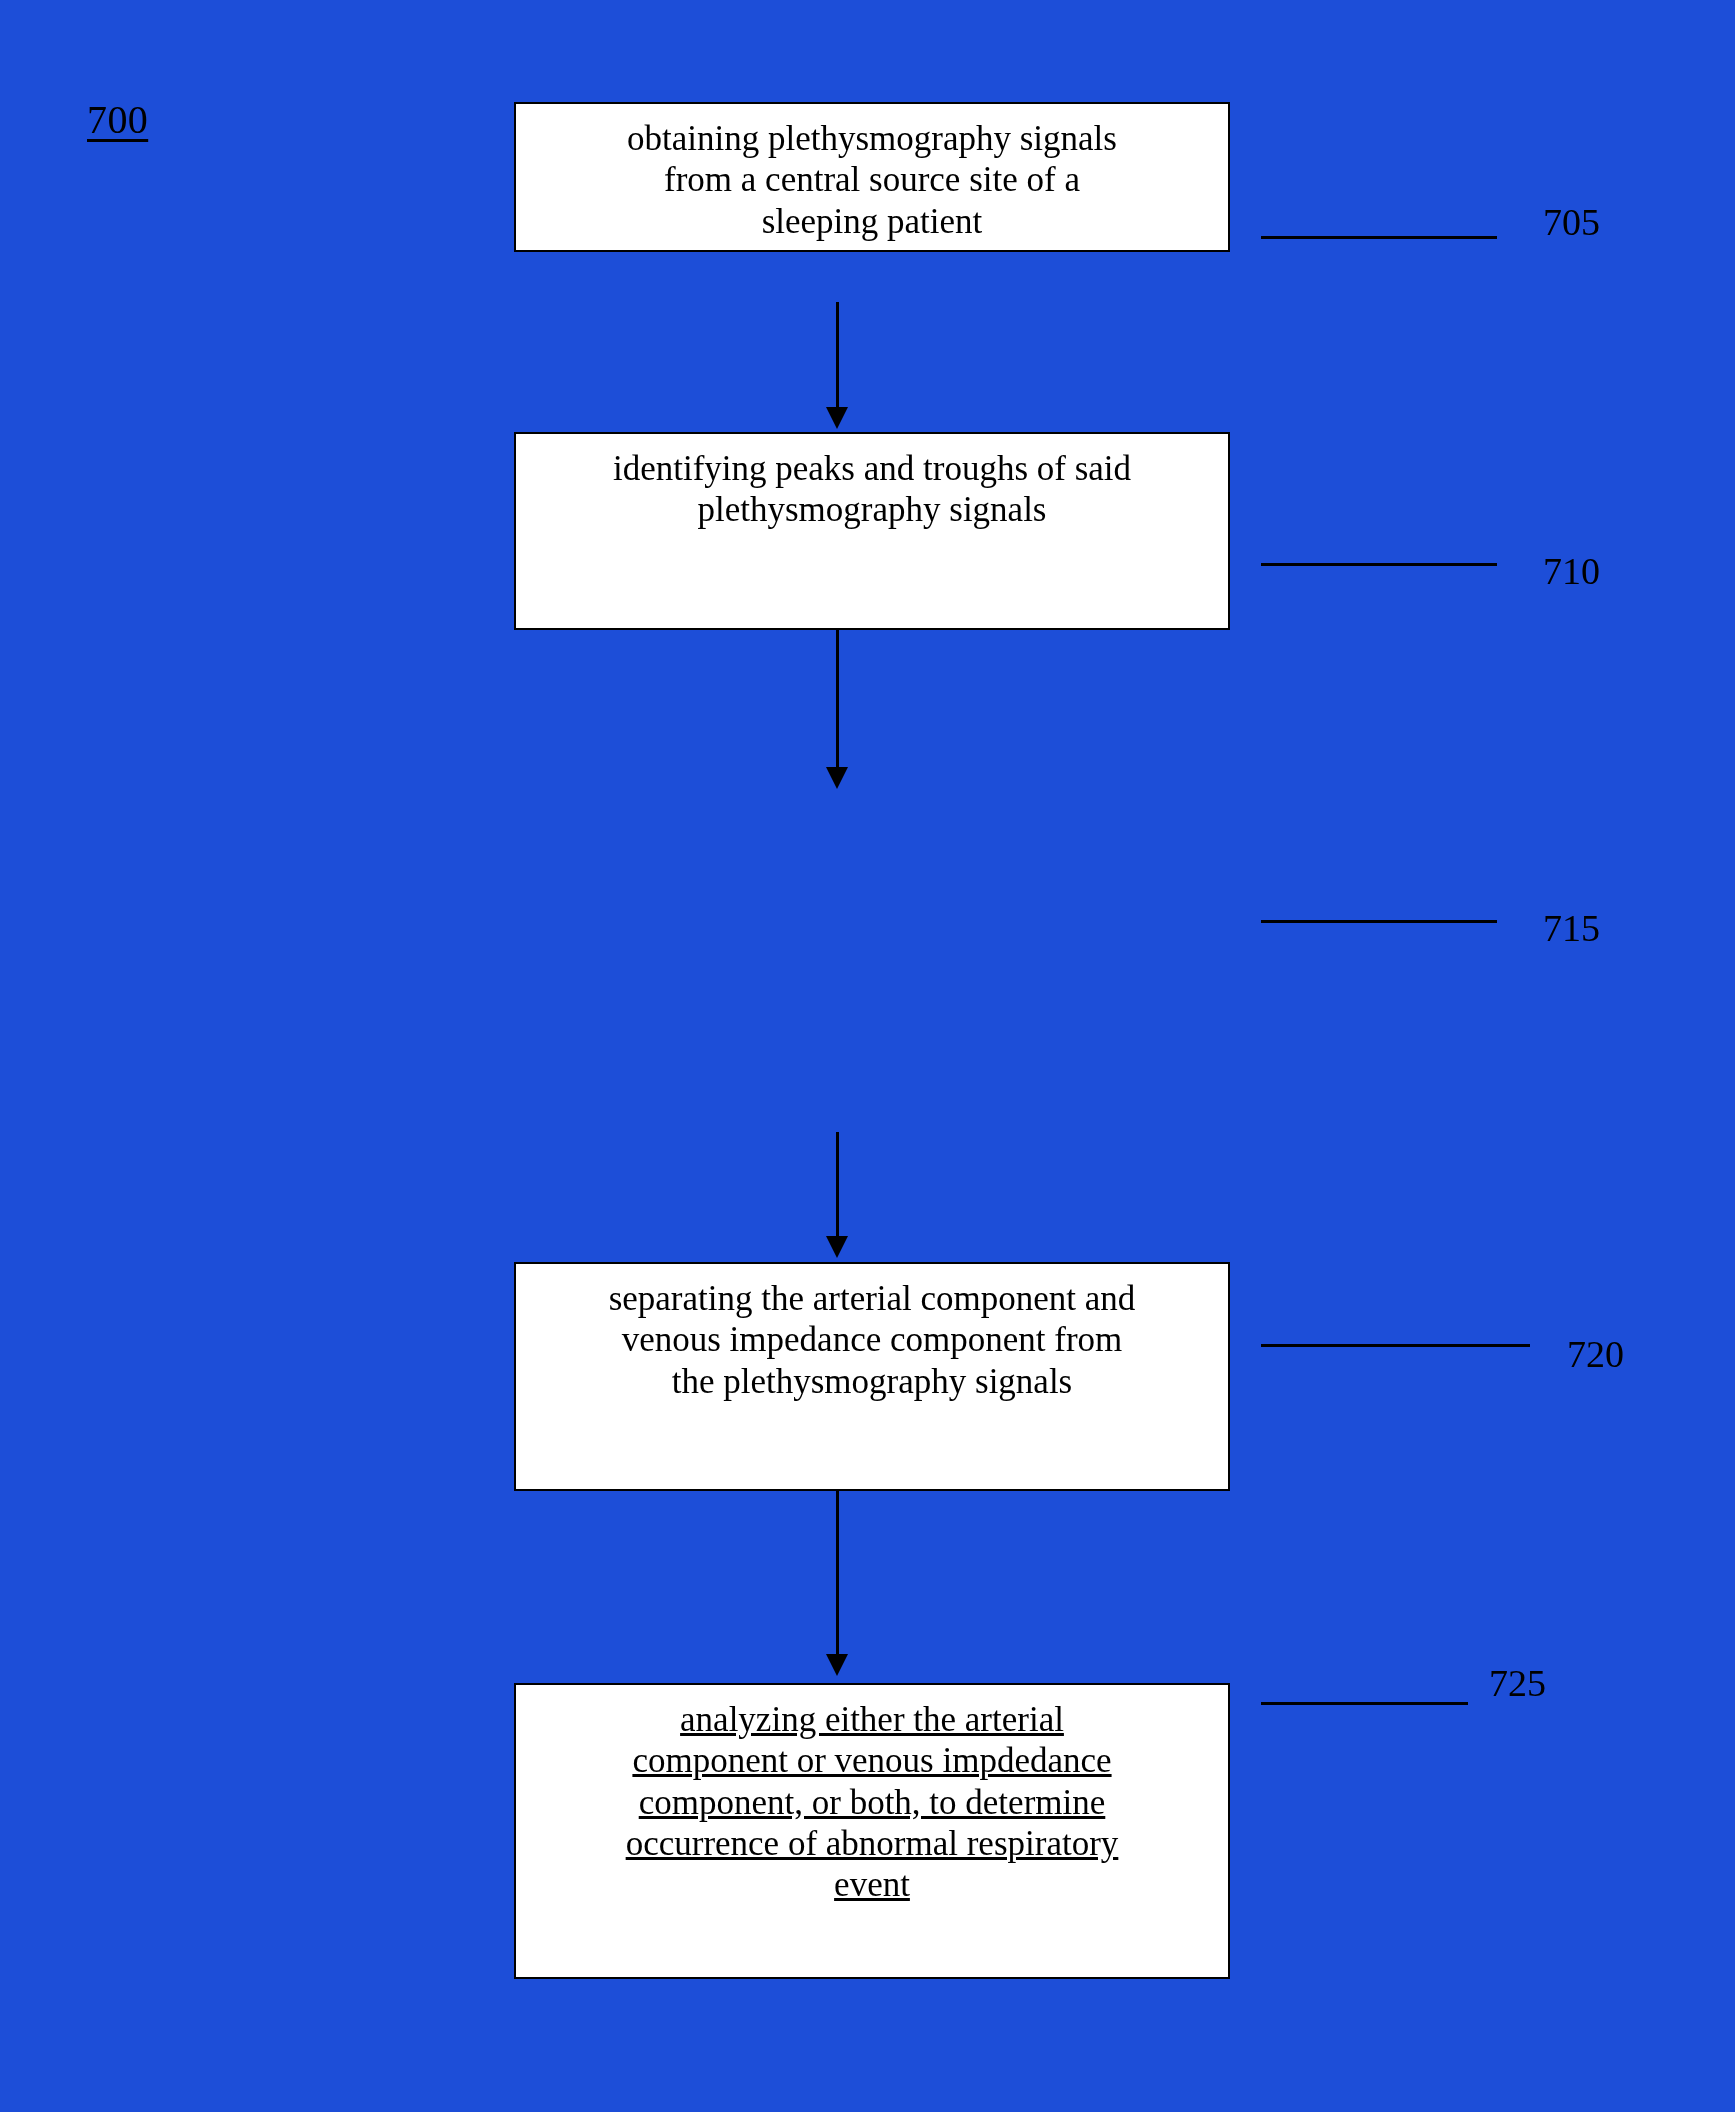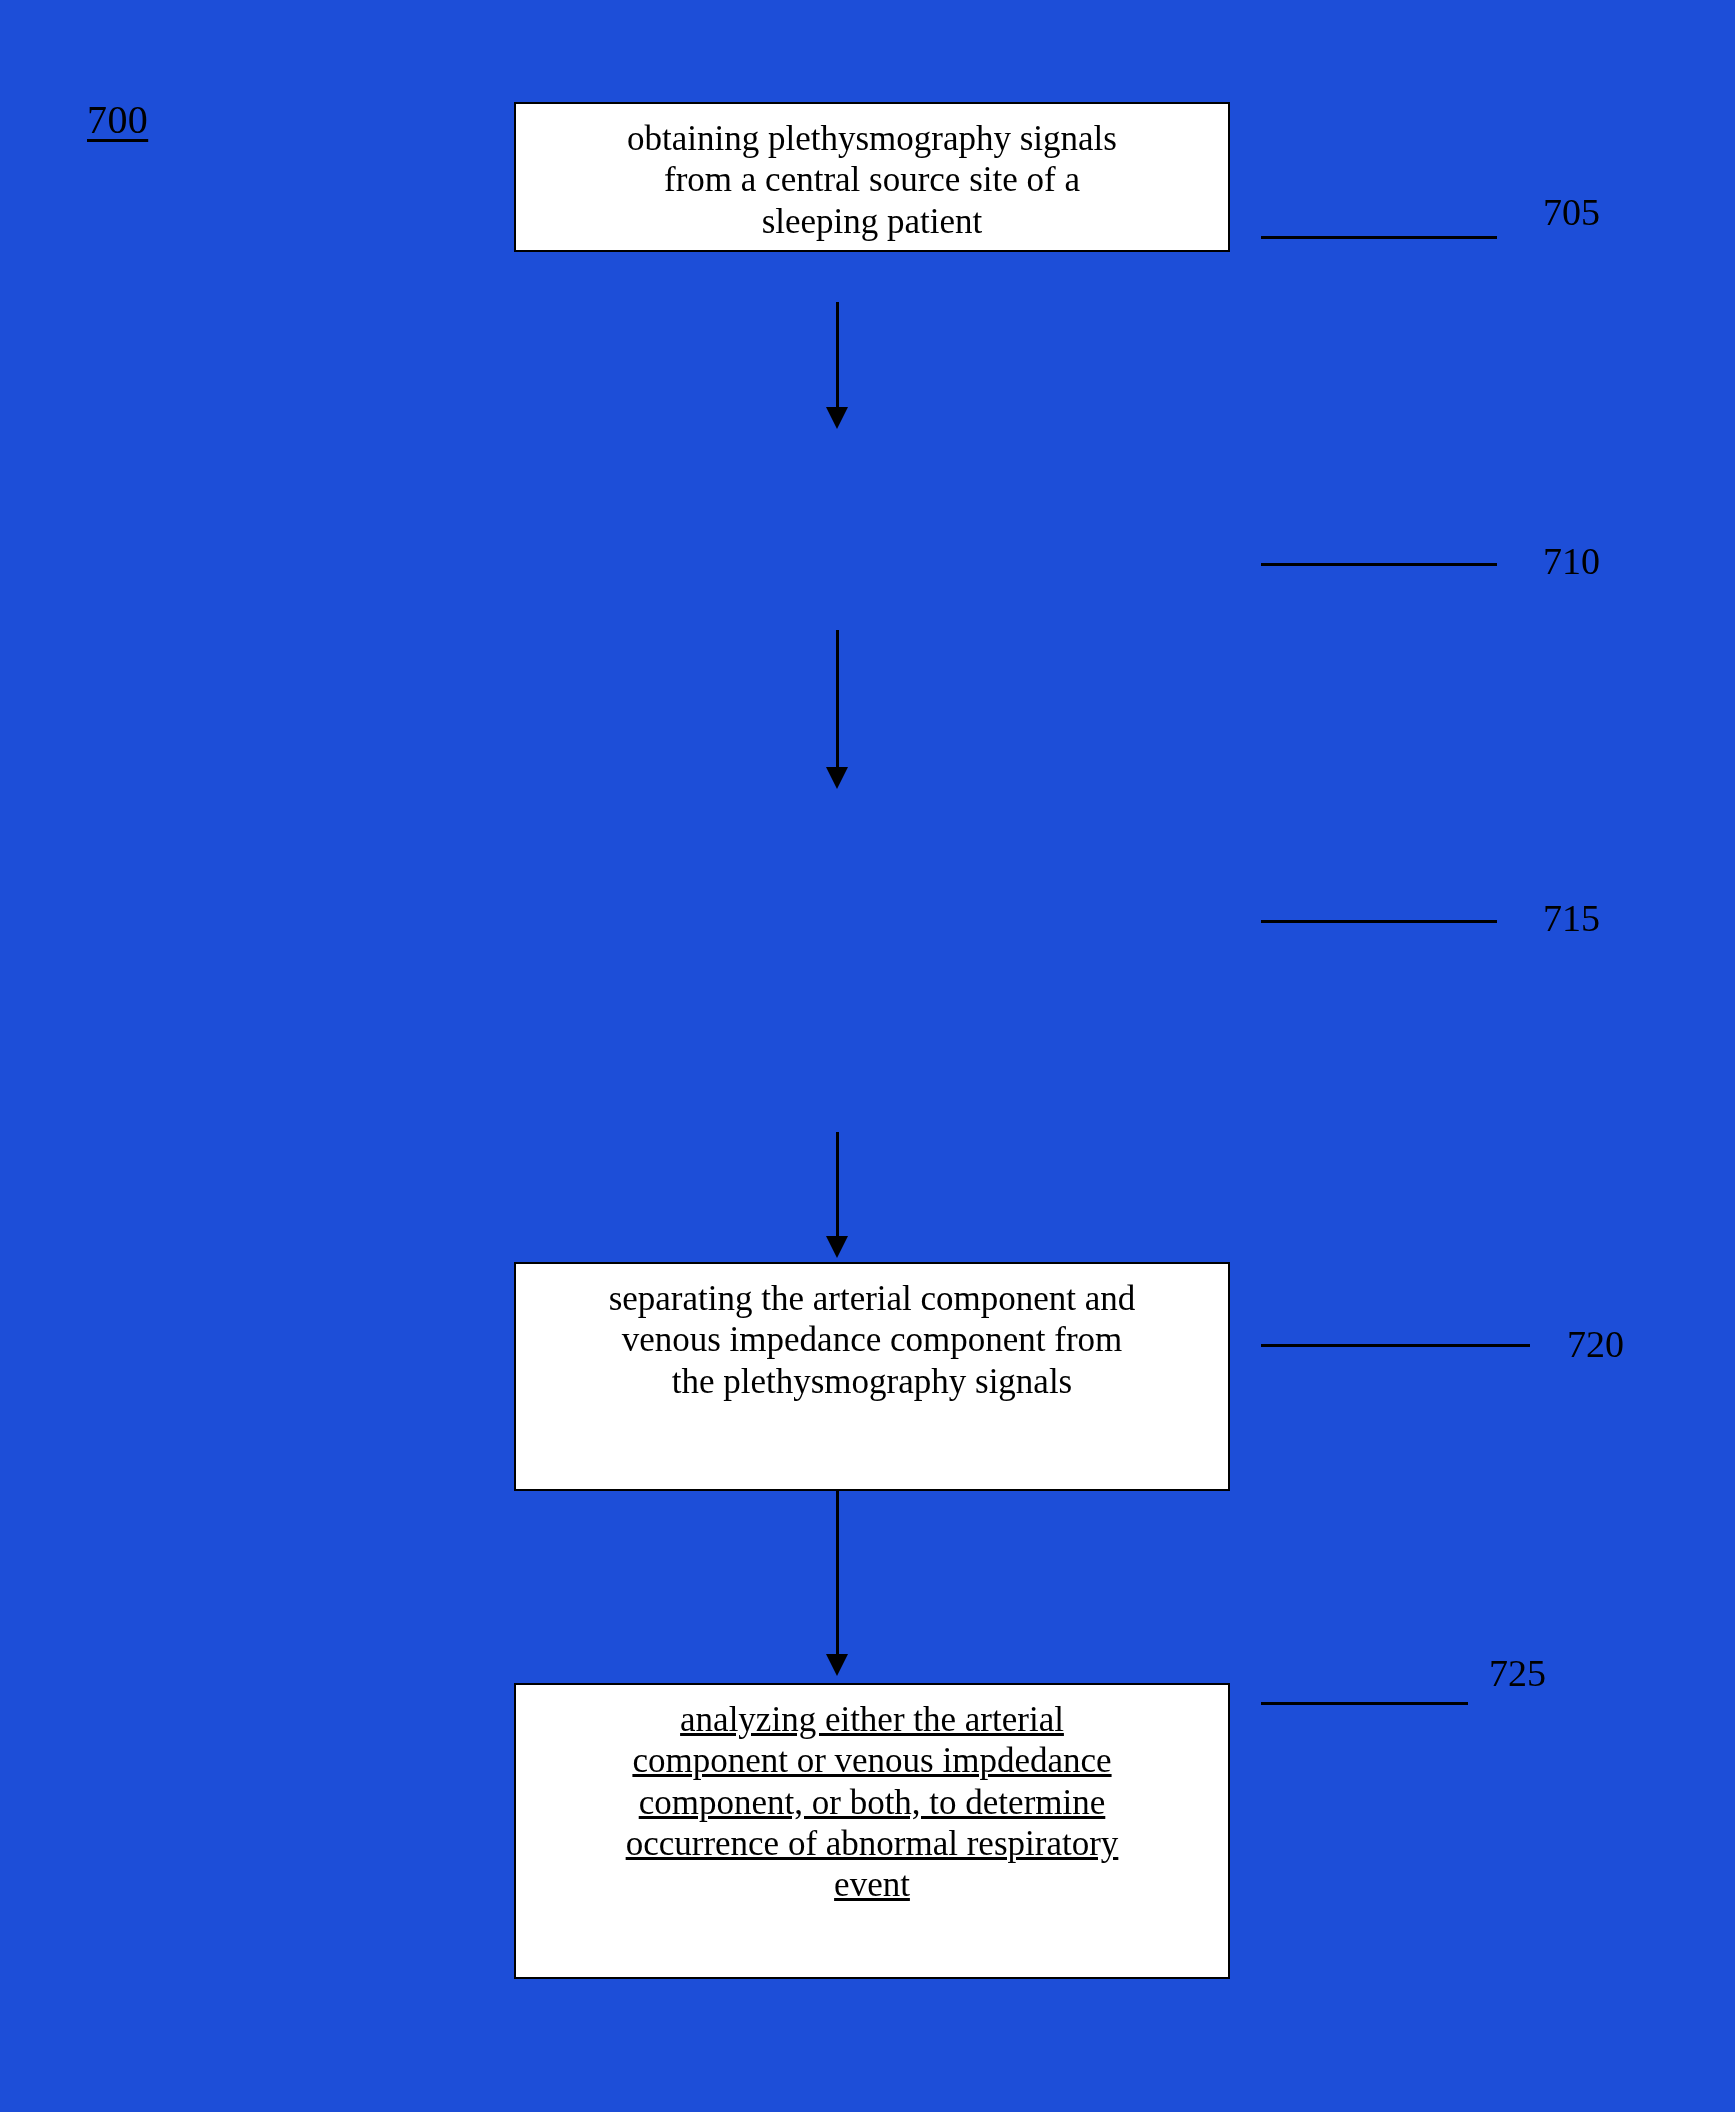--- a/index.html
+++ b/index.html
@@ -68,40 +68,45 @@
   .leader-line {
     position: absolute;
     height: 2.6px;
     background: #000000;
   }
   .ref-number {
     position: absolute;
     font-size: 38px;
     line-height: 1;
     white-space: nowrap;
+    margin-top: 10px;
   }
 </style>
 </head>
 <body>
 
 <div id="figure-canvas">
 
   <div class="figure-label" style="left:87px; top:100px;">700</div>
 
   <div class="proc-box" style="left:514px; top:102px; width:716px; height:150px;">
     <span class="box-text">obtaining plethysmography signals
 from a central source site of a
 sleeping patient</span>
   </div>
   <div class="leader-line" style="left:1261px; top:236px; width:236px;"></div>
   <div class="ref-number" style="left:1543px; top:193px;">705</div>
 
   <div class="connector" style="left:836px; top:302px; height:106px;"></div>
   <div class="arrow-head" style="left:826px; top:407px;"></div>
 
+  <div class="proc-box" style="left:514px; top:432px; width:716px; height:198px;">
+    <span class="box-text">identifying peaks and troughs of said
+plethysmography signals</span>
+  </div>
   <div class="leader-line" style="left:1261px; top:563px; width:236px;"></div>
   <div class="ref-number" style="left:1543px; top:542px;">710</div>
 
   <div class="connector" style="left:836px; top:630px; height:139px;"></div>
   <div class="arrow-head" style="left:826px; top:767px;"></div>
 
   <div class="leader-line" style="left:1261px; top:920px; width:236px;"></div>
   <div class="ref-number" style="left:1543px; top:899px;">715</div>
 
   <div class="connector" style="left:836px; top:1132px; height:106px;"></div>

